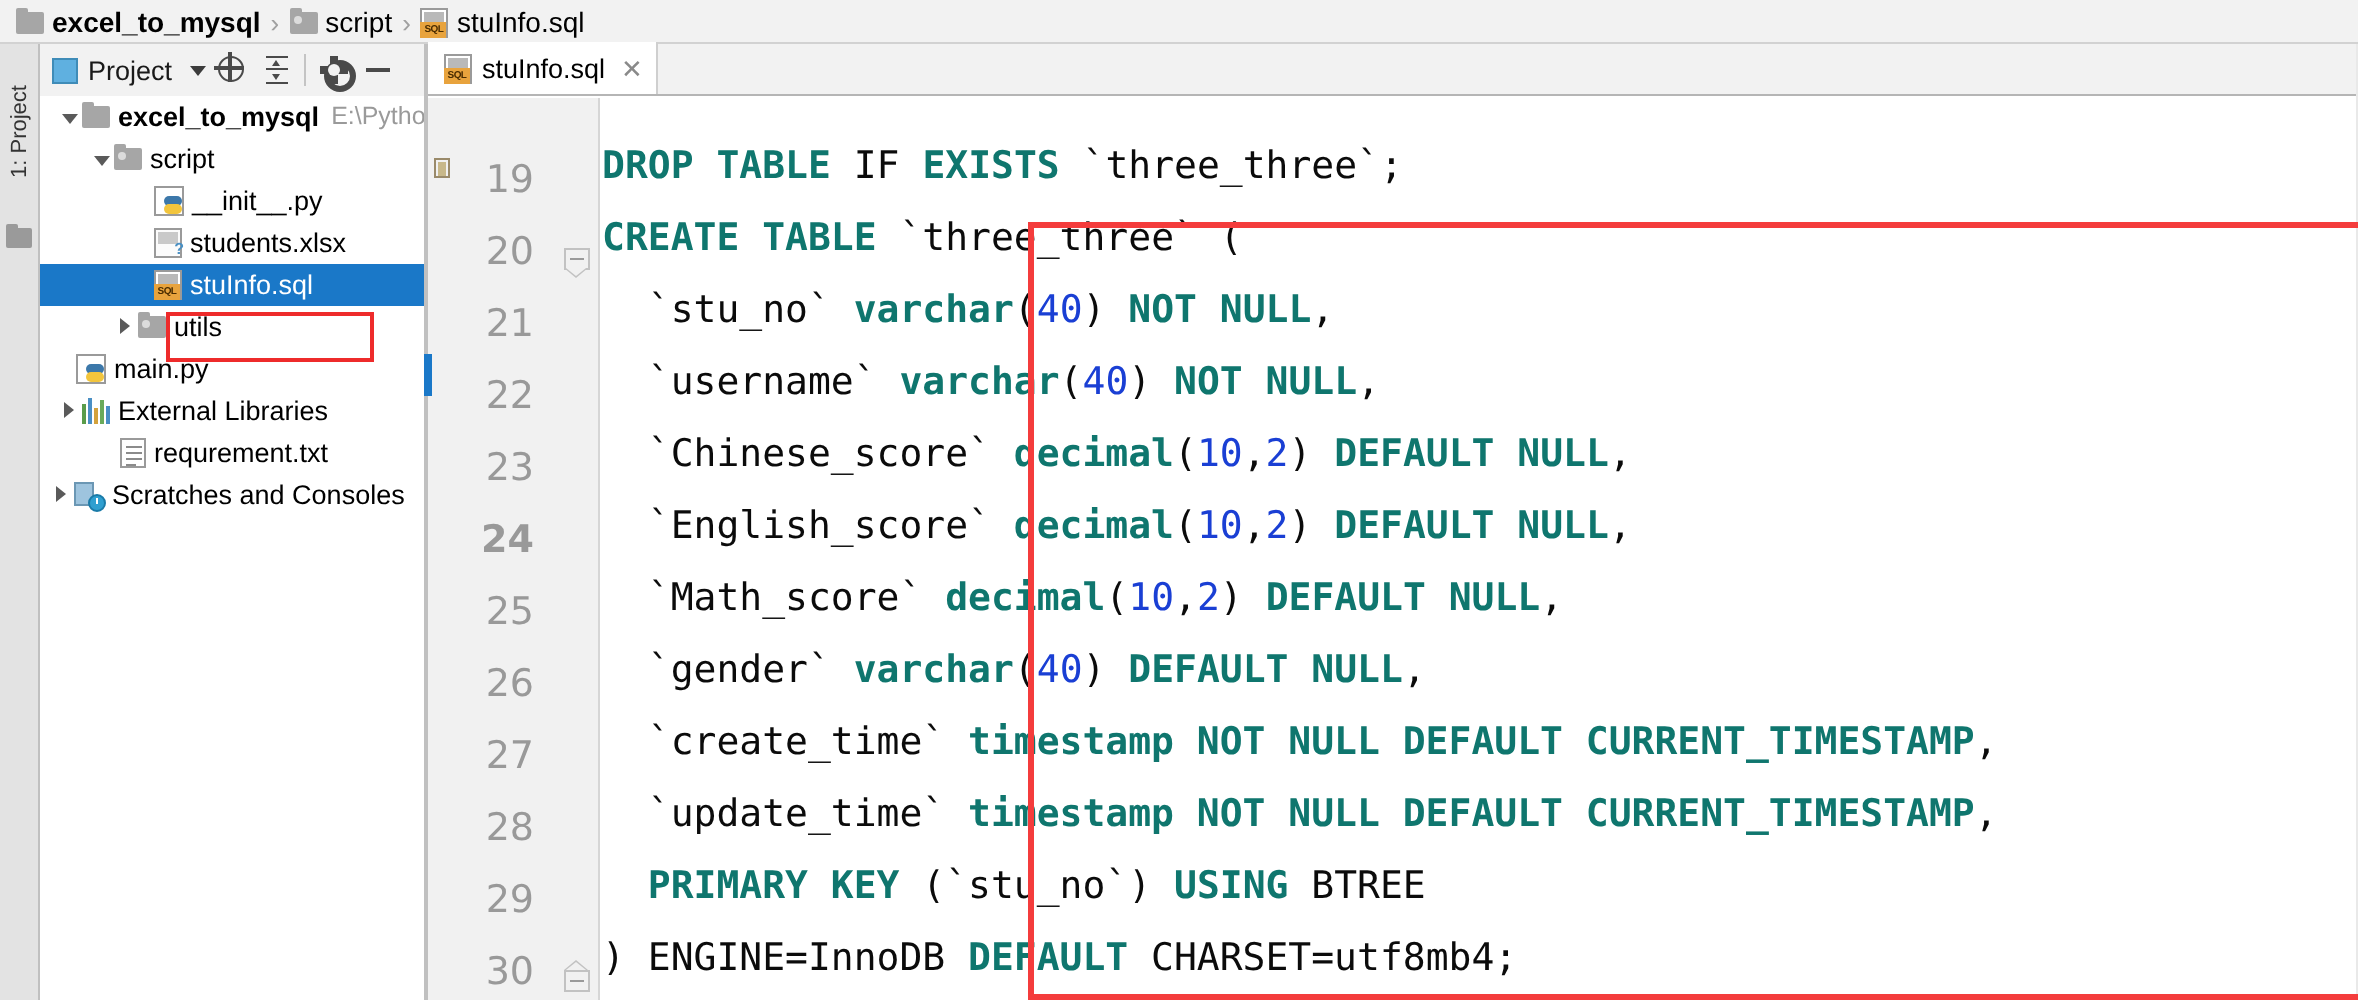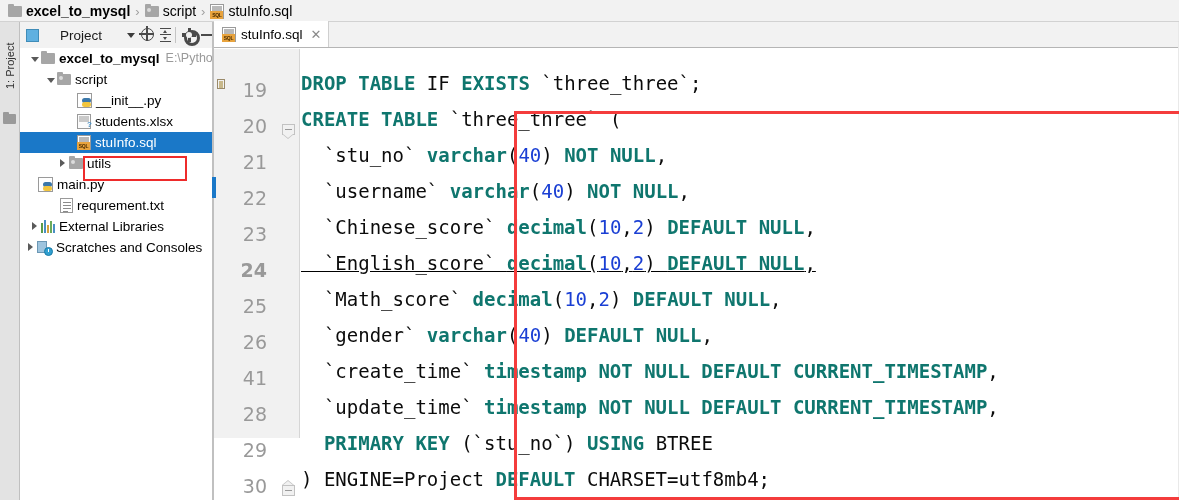--- a/index.html
+++ b/index.html
@@ -126,21 +126,21 @@
   .project-panel {
     position: absolute; left: 20px; top: 22px; width: 193px; height: 478px;
     background: #ffffff;
   }
   .project-toolbar {
     position: absolute; left: 0; top: 0; width: 193px; height: 26px;
     background: #f2f2f2;
     display: flex; align-items: center; gap: 0px;
     padding-left: 6px;
   }
-  .pt-title { display: flex; align-items: center; gap: 21px; padding-right: 2px; }
+  .pt-title { display: flex; align-items: center; gap: 5px; padding-right: 2px; }
   .pt-title .sq {
     width: 13px; height: 13px; background: #5fb0e0; border: 1px solid #3f8cb8;
   }
   .pt-title span { font-size: 13.5px; color: #1a1a1a; }
   .caret-down {
     width: 0; height: 0; border-left: 4.5px solid transparent;
     border-right: 4.5px solid transparent; border-top: 5px solid #3c3c3c;
     margin-left: 4px;
   }
   .tb-btn { width: 22px; height: 22px; position: relative; }
@@ -224,21 +224,21 @@
   }
   .etab {
     height: 26px; background: #ffffff;
     display: flex; align-items: center; gap: 5px;
     padding: 0 7px 0 8px; font-size: 13.5px; color: #000;
     border-right: 1px solid #cfcfcf;
   }
   .etab .close { color: #8a8a8a; font-size: 13px; margin-left: 3px; }
 
   .gutter {
-    position: absolute; left: 0; top: 27px; width: 86px; height: 389px;
+    position: absolute; left: 0; top: 27px; width: 86px; height: 451px;
     background: #f1f1f1; border-right: 1px solid #d6d6d6;
   }
   .lineno {
     position: absolute; right: 32px; width: 44px;
     text-align: right;
     color: #999999; font-size: 19px;
     font-family: "DejaVu Sans", sans-serif;
   }
   .fold {
     position: absolute; left: 68px; width: 13px; height: 15px;
@@ -432,44 +432,44 @@
 
       <div class="tree-row" style="padding-left:18px;">
         <span class="ticon">
             <span class="ic-py">
               <span class="pl"></span>
             </span>
           </span>
         <span class="tlabel">main.py</span>
       </div>
 
-      <div class="tree-row" style="padding-left:40px;">
-        <span class="ticon">
-            <span class="ic-txt">
-              <i class="l"></i>
-              <i class="l"></i>
-              <i class="l"></i>
-              <i class="l"></i>
-            </span>
-          </span>
-        <span class="tlabel">requrement.txt</span>
-      </div>
-
       <div class="tree-row" style="padding-left:8px;">
         <span class="arrow right"></span>
         <span class="ticon">
             <span class="ic-lib">
               <i></i>
               <i></i>
               <i></i>
               <i></i>
               <i></i>
             </span>
           </span>
         <span class="tlabel">External Libraries</span>
+      </div>
+
+      <div class="tree-row" style="padding-left:40px;">
+        <span class="ticon">
+            <span class="ic-txt">
+              <i class="l"></i>
+              <i class="l"></i>
+              <i class="l"></i>
+              <i class="l"></i>
+            </span>
+          </span>
+        <span class="tlabel">requrement.txt</span>
       </div>
 
       <div class="tree-row" style="padding-left:4px;">
         <span class="arrow right"></span>
         <span class="ticon">
             <span class="ic-scratch">
               <span class="pg"></span>
               <span class="clk"></span>
             </span>
           </span>
@@ -503,21 +503,21 @@
       <div class="blue-strip"></div>
 
       <div class="lineno" style="top:30px;">19</div>
       <div class="lineno" style="top:66px;">20</div>
       <div class="lineno" style="top:102px;">21</div>
       <div class="lineno" style="top:138px;">22</div>
       <div class="lineno" style="top:174px;">23</div>
       <div class="lineno" style="top:210px;font-weight:bold;">24</div>
       <div class="lineno" style="top:246px;">25</div>
       <div class="lineno" style="top:282px;">26</div>
-      <div class="lineno" style="top:318px;">41</div>
+      <div class="lineno" style="top:318px;">27</div>
       <div class="lineno" style="top:354px;">28</div>
       <div class="lineno" style="top:390px;">29</div>
       <div class="lineno" style="top:426px;">30</div>
 
       <div class="fold" style="top:75px;">
         <span class="box"></span>
           <span class="minus"></span>
           <span class="tip"></span>
       </div>
       <div class="fold" style="top:436px;">
@@ -526,27 +526,27 @@
           <span class="minus"></span>
       </div>
     </div>
 
     <div class="code-layer">
       <div class="cline" style="top:16px;"><span class="kw">DROP</span><span class="pln"> </span><span class="kw">TABLE</span><span class="pln"> IF </span><span class="kw">EXISTS</span><span class="pln"> `three_three`;</span></div>
       <div class="cline" style="top:52px;"><span class="kw">CREATE</span><span class="pln"> </span><span class="kw">TABLE</span><span class="pln"> `three_three` (</span></div>
       <div class="cline" style="top:88px;"><span class="pln">  `stu_no` </span><span class="kw">varchar</span><span class="pln">(</span><span class="num">40</span><span class="pln">) </span><span class="kw">NOT NULL</span><span class="pln">,</span></div>
       <div class="cline" style="top:124px;"><span class="pln">  `username` </span><span class="kw">varchar</span><span class="pln">(</span><span class="num">40</span><span class="pln">) </span><span class="kw">NOT NULL</span><span class="pln">,</span></div>
       <div class="cline" style="top:160px;"><span class="pln">  `Chinese_score` </span><span class="kw">decimal</span><span class="pln">(</span><span class="num">10</span><span class="pln">,</span><span class="num">2</span><span class="pln">) </span><span class="kw">DEFAULT NULL</span><span class="pln">,</span></div>
-      <div class="cline" style="top:196px;text-decoration:underline;"><span class="pln">  `English_score` </span><span class="kw">decimal</span><span class="pln">(</span><span class="num">10</span><span class="pln">,</span><span class="num">2</span><span class="pln">) </span><span class="kw">DEFAULT NULL</span><span class="pln">,</span></div>
+      <div class="cline" style="top:196px;"><span class="pln">  `English_score` </span><span class="kw">decimal</span><span class="pln">(</span><span class="num">10</span><span class="pln">,</span><span class="num">2</span><span class="pln">) </span><span class="kw">DEFAULT NULL</span><span class="pln">,</span></div>
       <div class="cline" style="top:232px;"><span class="pln">  `Math_score` </span><span class="kw">decimal</span><span class="pln">(</span><span class="num">10</span><span class="pln">,</span><span class="num">2</span><span class="pln">) </span><span class="kw">DEFAULT NULL</span><span class="pln">,</span></div>
       <div class="cline" style="top:268px;"><span class="pln">  `gender` </span><span class="kw">varchar</span><span class="pln">(</span><span class="num">40</span><span class="pln">) </span><span class="kw">DEFAULT NULL</span><span class="pln">,</span></div>
       <div class="cline" style="top:304px;"><span class="pln">  `create_time` </span><span class="kw">timestamp NOT NULL DEFAULT CURRENT_TIMESTAMP</span><span class="pln">,</span></div>
       <div class="cline" style="top:376px;"><span class="pln">  </span><span class="kw">PRIMARY KEY</span><span class="pln"> (`stu_no`) </span><span class="kw">USING</span><span class="pln"> BTREE</span></div>
       <div class="cline" style="top:340px;"><span class="pln">  `update_time` </span><span class="kw">timestamp NOT NULL DEFAULT CURRENT_TIMESTAMP</span><span class="pln">,</span></div>
-      <div class="cline" style="top:412px;"><span class="pln">) ENGINE=Project </span><span class="kw">DEFAULT</span><span class="pln"> CHARSET=utf8mb4;</span></div>
+      <div class="cline" style="top:412px;"><span class="pln">) ENGINE=InnoDB </span><span class="kw">DEFAULT</span><span class="pln"> CHARSET=utf8mb4;</span></div>
       <div class="cline" style="top:448px;"><span class="pln"></span></div>
     </div>
 
     <div class="red-box"></div>
   </div>
 
   <div class="right-edge"></div>
 </div>
 
 </body></html>

